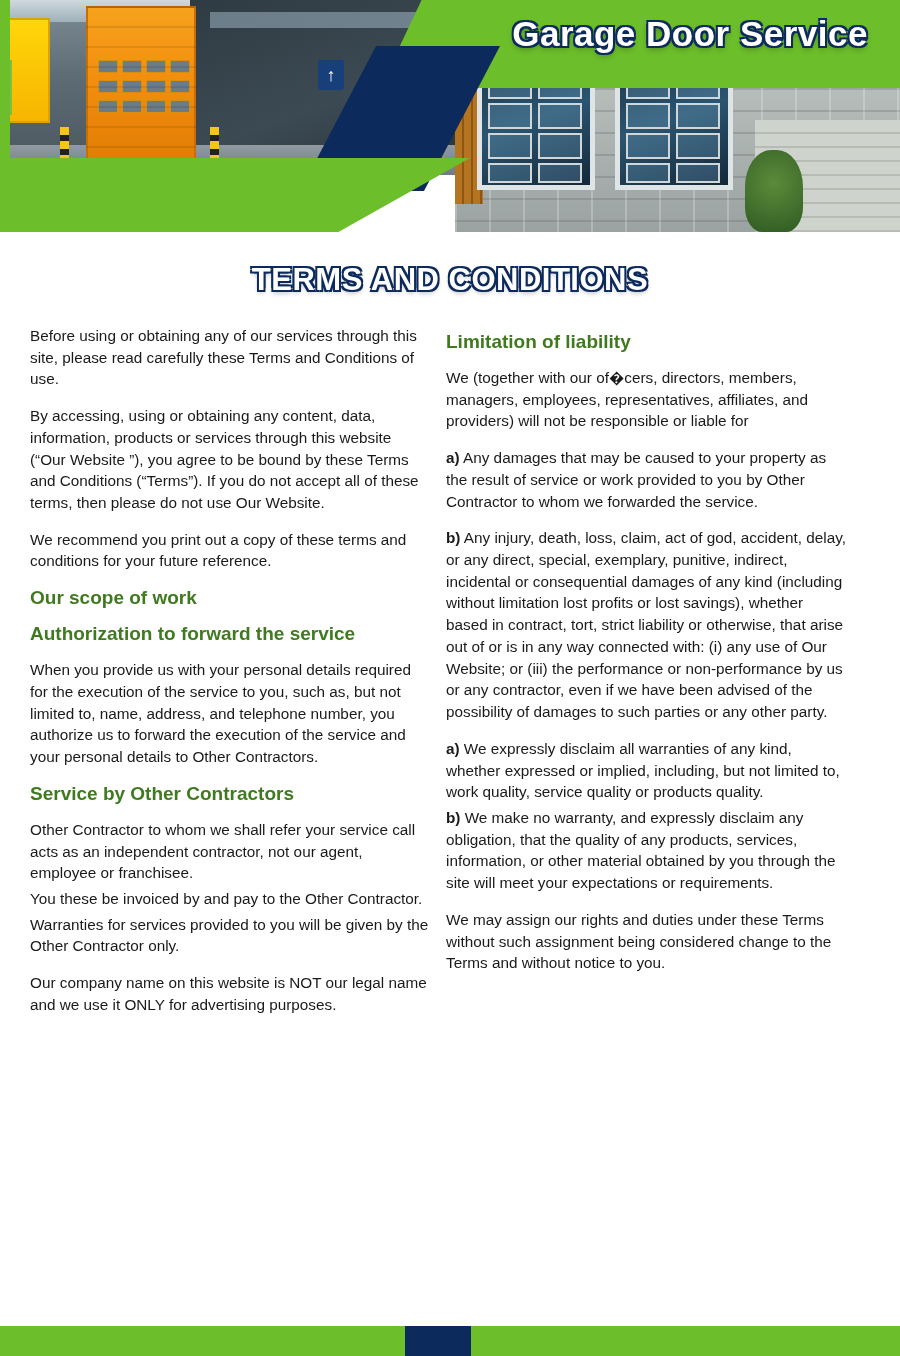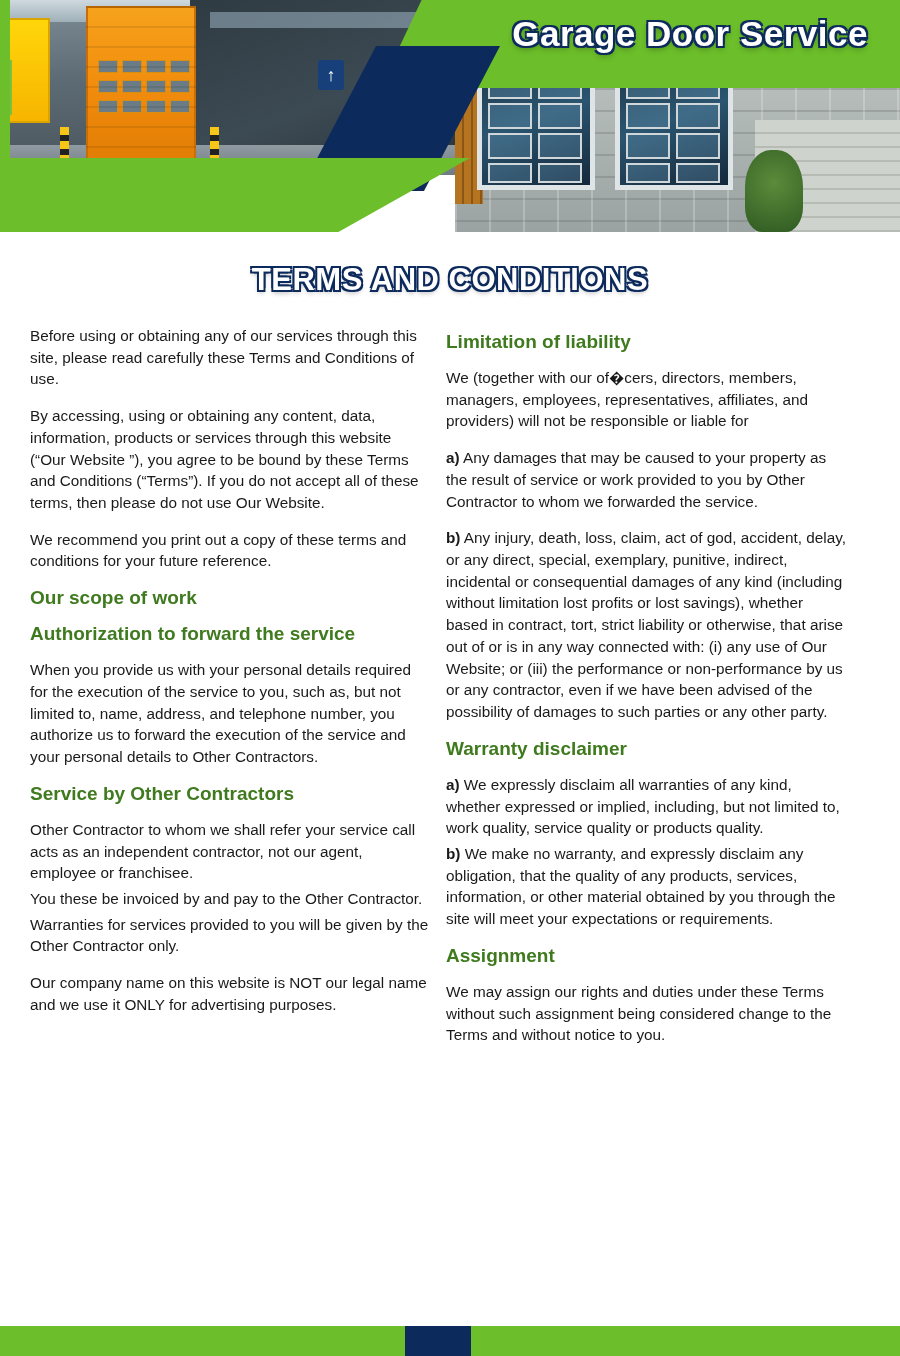--- a/index.html
+++ b/index.html
@@ -322,24 +322,22 @@
       <p class="tight">You these be invoiced by and pay to the Other Contractor.</p>
       <p>Warranties for services provided to you will be given by the Other Contractor only.</p>
       <p>Our company name on this website is NOT our legal name and we use it ONLY for advertising purposes.</p>
     </div>
 
     <div class="col">
       <h2>Limitation of liability</h2>
       <p>We (together with our of�cers, directors, members, managers, employees, representatives, affiliates, and providers) will not be responsible or liable for</p>
       <p><span class="lead-b">a)</span> <span>Any damages that may be caused to your property as the result of service or work provided to you by Other Contractor to whom we forwarded the service.</span></p>
       <p><span class="lead-b">b)</span> <span>Any injury, death, loss, claim, act of god, accident, delay, or any direct, special, exemplary, punitive, indirect, incidental or consequential damages of any kind (including without limitation lost profits or lost savings), whether based in contract, tort, strict liability or otherwise, that arise out of or is in any way connected with: (i) any use of Our Website; or (iii) the performance or non-performance by us or any contractor, even if we have been advised of the possibility of damages to such parties or any other party.</span></p>
-      <h2>Warranty disclaimer</h2>
       <p class="tight"><span class="lead-b">a)</span> <span>We expressly disclaim all warranties of any kind, whether expressed or implied, including, but not limited to, work quality, service quality or products quality.</span></p>
       <p><span class="lead-b">b)</span> <span>We make no warranty, and expressly disclaim any obligation, that the quality of any products, services, information, or other material obtained by you through the site will meet your expectations or requirements.</span></p>
-      <h2>Assignment</h2>
       <p>We may assign our rights and duties under these Terms without such assignment being considered change to the Terms and without notice to you.</p>
     </div>
 
   </div>
 
   <div class="footer"></div>
   <div class="footer-navy"></div>
 
 </div>
 

